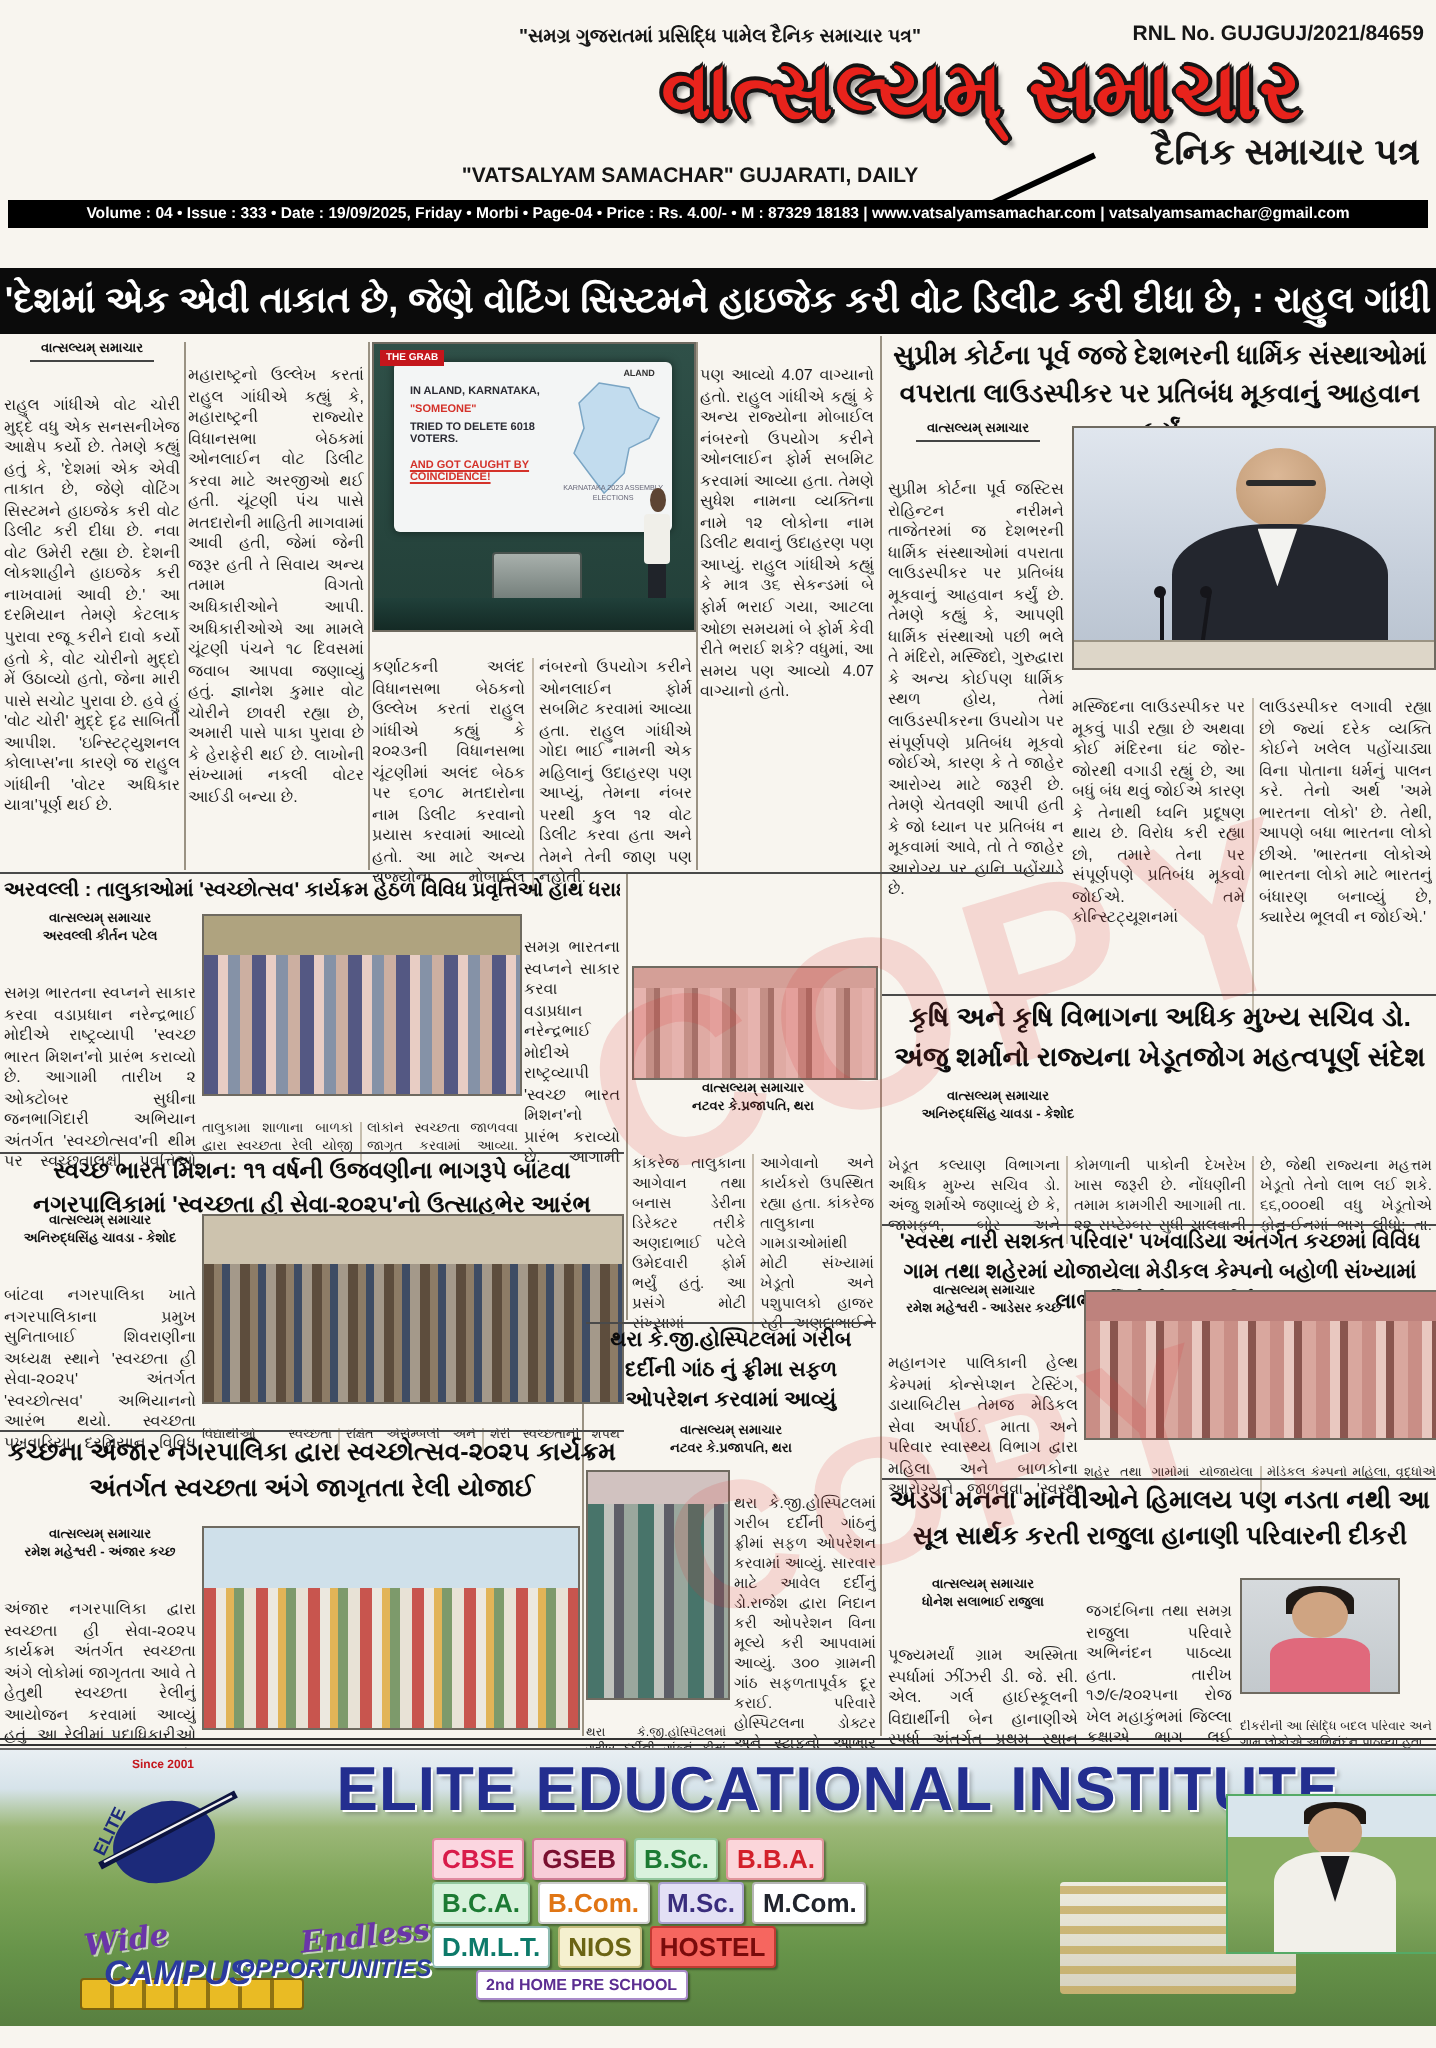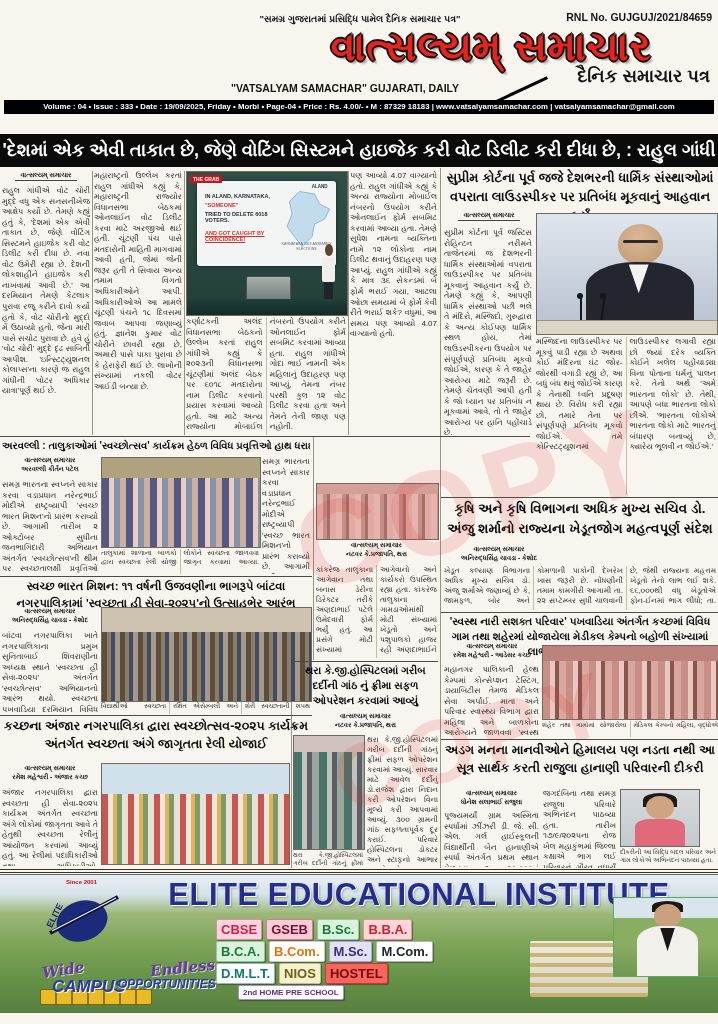--- a/index.html
+++ b/index.html
@@ -1,21 +1,21 @@
 <!DOCTYPE html>
 <html><head>
 <meta charset="utf-8">
 <style>
   html,body{margin:0;padding:0;background:#888;}
   .page{position:relative;width:718px;height:1024px;margin:0 auto;background:#f8f5ef;
         font-family:"Liberation Sans",sans-serif;overflow:hidden;color:#151515;}
   .abs{position:absolute;}
   .ctr{text-align:center;}
   .hl{font-weight:bold;color:#0c0c0c;text-align:center;line-height:1.45;}
-  .bd{font-size:8px;line-height:1.32;text-align:justify;color:#1d1d1d;overflow:hidden;word-break:break-word;}
+  .bd{font-size:8px;line-height:1.32;text-align:justify;color:#1d1d1d;overflow:hidden;word-break:break-word;margin-top:12px;}
   .c2{column-count:2;column-gap:7px;column-rule:1px solid #c4bcac;}
   .c3{column-count:3;column-gap:7px;column-rule:1px solid #c4bcac;}
   .byl{font-size:6.6px;font-weight:bold;text-align:center;line-height:1.35;color:#111;}
   .byl span{display:block;}
   .byl .u{border-bottom:1px solid #444;display:inline-block;padding:0 5px;}
   .vr{position:absolute;width:1px;background:#9a9283;}
   .hrl{position:absolute;height:1px;background:#4a4a4a;}
   .ph{position:absolute;border:1px solid #6f6a60;overflow:hidden;background:#ccc;}
   
   .masthead{font-weight:bold;color:#e8231c;letter-spacing:1px;

